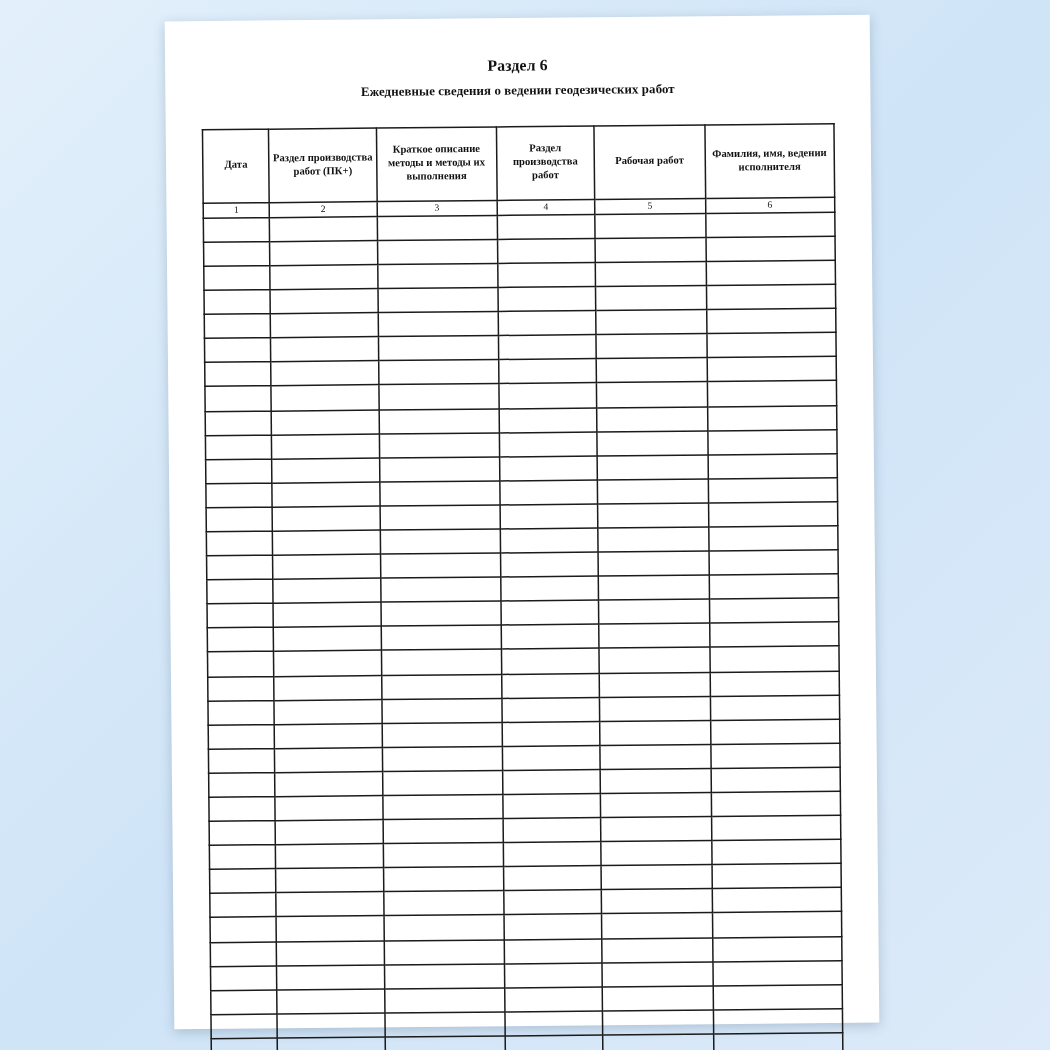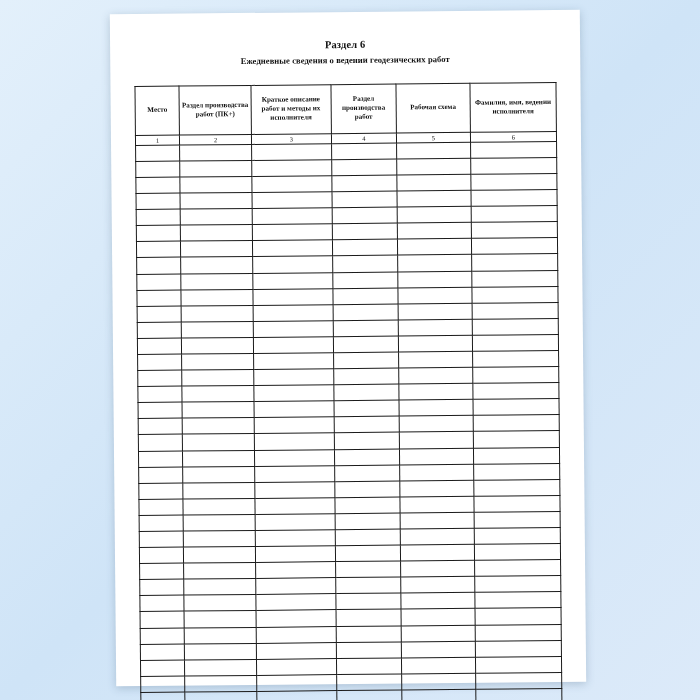--- a/index.html
+++ b/index.html
@@ -118,25 +118,25 @@
         <colgroup>
           <col class="col1">
             <col class="col2">
             <col class="col3">
           <col class="col4">
             <col class="col5">
             <col class="col6">
         </colgroup>
         <thead>
           <tr>
-            <th class="hdr">Место</th>
+            <th class="hdr">Дата</th>
             <th class="hdr">Раздел производства работ (ПК+)</th>
-            <th class="hdr">Краткое описание работ и методы их исполнителя</th>
+            <th class="hdr">Краткое описание методы и методы их выполнения</th>
             <th class="hdr">Раздел производства работ</th>
-            <th class="hdr">Рабочая схема</th>
+            <th class="hdr">Рабочая работ</th>
             <th class="hdr">Фамилия, имя, ведении исполнителя</th>
           </tr>
           <tr>
             <td class="numrow">1</td>
             <td class="numrow">2</td>
             <td class="numrow">3</td>
             <td class="numrow">4</td>
             <td class="numrow">5</td>
             <td class="numrow">6</td>
           </tr>

